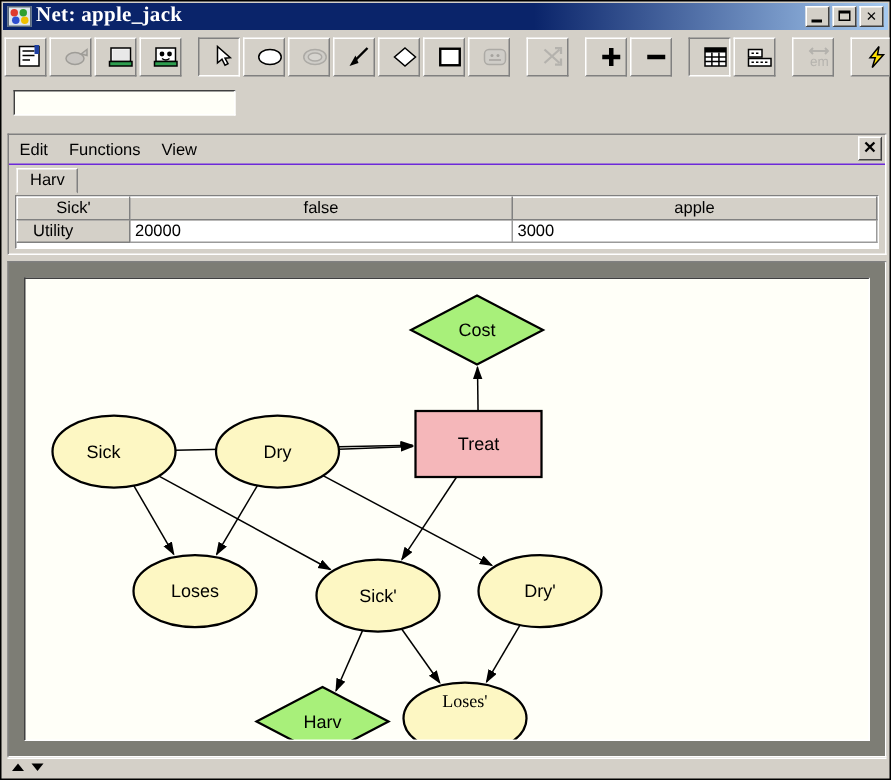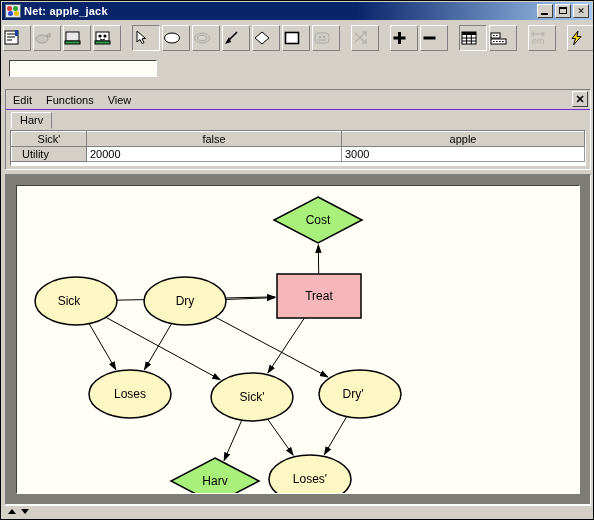--- a/index.html
+++ b/index.html
@@ -46,26 +46,27 @@
     position: absolute;
     display: block;
     border-radius: 50%;
   }
   .ti1 { width:5px;height:5px;background:#e03a2f;left:1px;top:1px; }
   .ti2 { width:5px;height:5px;background:#2fa02f;left:7px;top:1px; }
   .ti3 { width:5px;height:5px;background:#2f4fd0;left:2px;top:6px; }
   .ti4 { width:5px;height:5px;background:#f0c000;left:8px;top:6px; }
   .title-text {
     color: #fff;
-    font-size: 11px;
+    font-size: 14px;
     font-weight: bold;
     letter-spacing: 0.2px;
     flex: 1;
     white-space: nowrap;
     overflow: hidden;
+    font-family: Liberation Serif, serif;
   }
   .win-buttons { display: flex; gap: 2px; padding-right: 2px; }
   .win-btn {
     width: 16px; height: 14px;
     background: #d4d0c8;
     border: 1px solid;
     border-color: #ffffff #404040 #404040 #ffffff;
     position: relative;
     box-sizing: border-box;
     font-size: 9px;
@@ -90,21 +91,21 @@
   }
   .tb-btn {
     width: 28px; height: 26px;
     margin: 0 1px;
     background: #d4d0c8;
     border: 1px solid #d4d0c8;
     box-sizing: border-box;
     position: relative;
     display: flex;
     align-items: center;
-    justify-content: flex-start;
+    justify-content: flex-end;
     flex: none;
   }
   .tb-btn.raised {
     border-color: #ffffff #808080 #808080 #ffffff;
   }
   .tb-btn.pressed {
     border-color: #808080 #ffffff #ffffff #808080;
     background: #d4d0c8;
   }
   .tb-sep { width: 9px; flex: none; }
@@ -545,23 +546,23 @@
             <ellipse cx="293" cy="293" rx="41" ry="24" fill="#fdf7c3" stroke="#000000" stroke-width="1.5"></ellipse>
           </g>
       </svg>
       <div id="labels-layer">
           <div class="node-label" style="left: 301px; top: 34px;">Cost</div>
           <div class="node-label" style="left: 52px; top: 115px;">Sick</div>
           <div class="node-label" style="left: 168px; top: 115px;">Dry</div>
           <div class="node-label" style="left: 302px; top: 110px;">Treat</div>
           <div class="node-label" style="left: 113px; top: 208px;">Loses</div>
           <div class="node-label" style="left: 235px; top: 211px;">Sick'</div>
-          <div class="node-label" style="left: 336px; top: 208px;">Dry'</div>
+          <div class="node-label" style="left: 343px; top: 208px;">Dry'</div>
           <div class="node-label" style="left: 198px; top: 295px;">Harv</div>
-          <div class="node-label" style="left: 293px; top: 293px;">Loses'</div>
+          <div class="node-label" style="left: 293px; top: 282px; font-family: Liberation Serif, serif;">Loses'</div>
         </div>
     </div>
   </div>
 
   <div class="statusbar">
     <div class="tri-up"></div>
     <div class="tri-down"></div>
   </div>
 
 </div>

